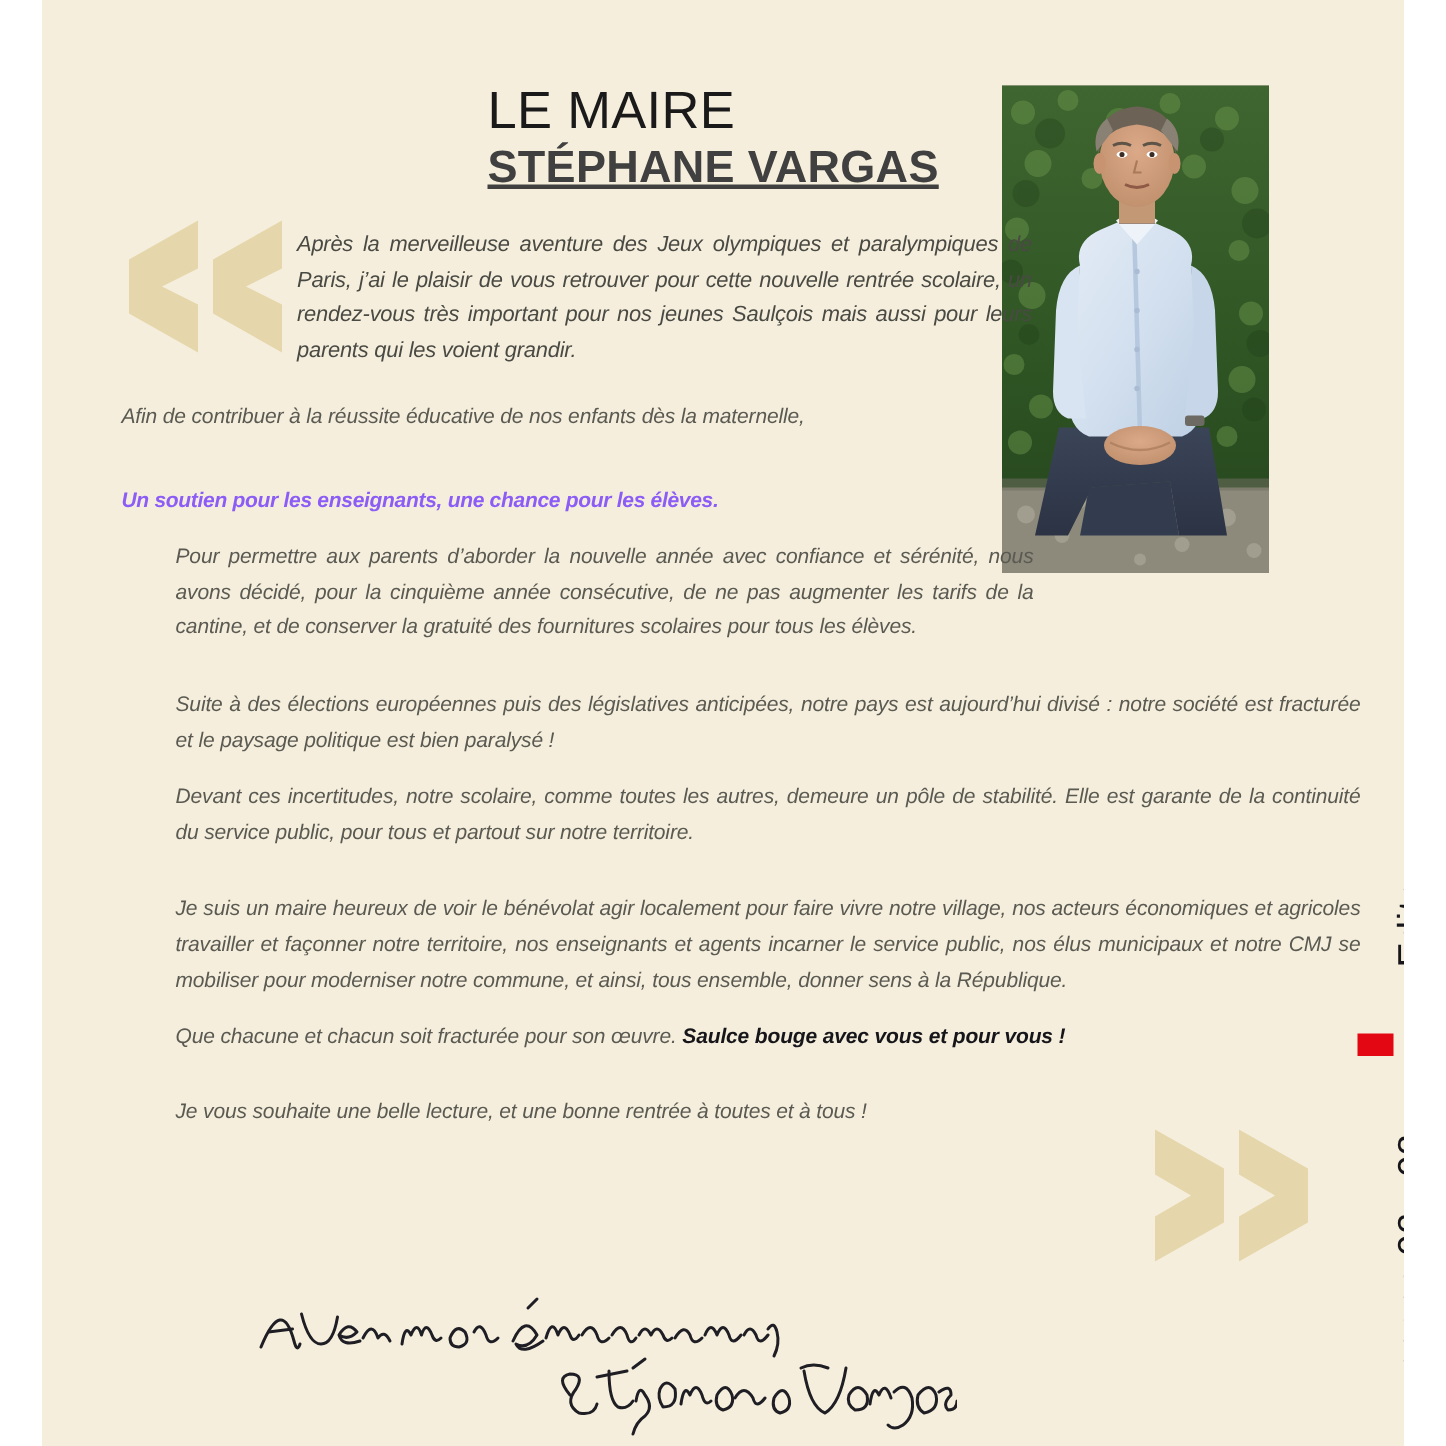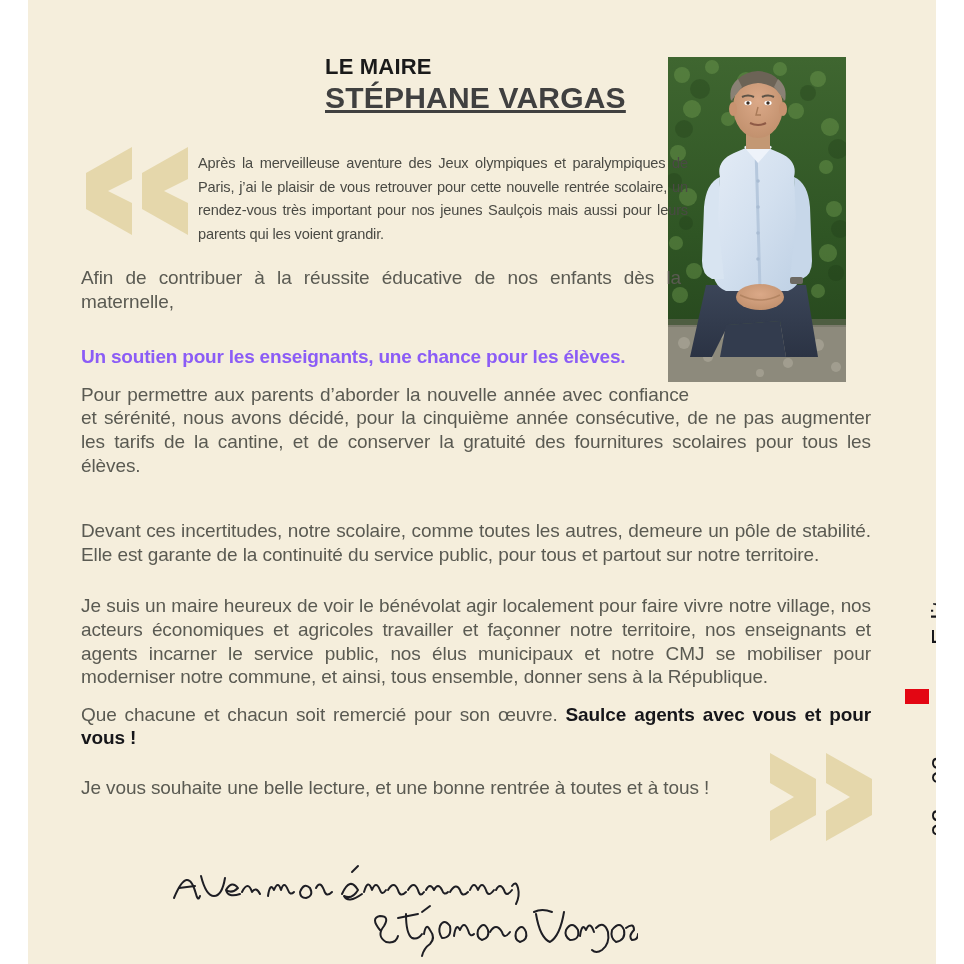--- a/index.html
+++ b/index.html
@@ -33,22 +33,22 @@
   }
 
   
   .heading-block {
     position: absolute;
     left: 297px;
     top: 55px;
     width: 380px;
   }
   .heading-line1 {
-    font-size: 22px;
-    font-weight: bold;
+    font-size: 35px;
+    font-weight: normal;
     letter-spacing: 0.2px;
     color: #1a1a1a;
     line-height: 1.08;
   }
   .heading-line2 {
     font-size: 30px;
     font-weight: bold;
     letter-spacing: 0.2px;
     color: #404040;
     line-height: 1.25;
@@ -83,43 +83,44 @@
     height: 88px;
   }
   .chev-open svg, .chev-close svg { display: block; }
 
   
   #body-text {
     position: absolute;
     left: 53px;
     top: 152px;
     width: 790px;
+    font-style: italic;
   }
 
   .quote-para {
     margin: 0 0 6px 0;
     padding-left: 117px;
     width: 490px;
     font-size: 14.6px;
     line-height: 23.5px;
     color: #4a4a44;
     text-align: justify;
     letter-spacing: -0.15px;
   }
 
   .para {
     margin: 0;
-    font-size: 19px;
+    font-size: 14px;
     line-height: 23.6px;
     color: #5a5a52;
     text-align: justify;
     letter-spacing: -0.1px;
   }
   .para.narrow  { width: 600px; }
-  .para.wide    { width: 790px; }
+  .para.wide    { width: 790px; margin-left: 36px; }
   .para.medium  { width: 648px; }
 
   .para b, .para strong {
     color: #16161a;
     font-weight: bold;
   }
   .para.bold-line {
     color: #8b5cf6;
     font-weight: bold;
     letter-spacing: -0.2px;
@@ -322,27 +323,28 @@
 
       <div class="sp-a"></div>
       <p class="para narrow">Afin de contribuer à la réussite éducative de nos enfants dès la maternelle,</p>
       <div class="sp-b"></div>
       <div class="sp-b"></div>
       <p class="para narrow bold-line">Un soutien pour les enseignants, une chance pour les élèves.</p>
       <div class="sp-a"></div>
       <p class="para wide">Pour permettre aux parents d’aborder la nouvelle année avec confiance et sérénité, nous avons décidé, pour la cinquième année consécutive, de ne pas augmenter les tarifs de la cantine, et de conserver la gratuité des fournitures scolaires pour tous les élèves.</p>
       <div class="sp-a"></div>
       <div class="sp-a"></div>
+      <p class="para wide">Suite à des élections européennes puis des législatives anticipées, notre pays est aujourd’hui divisé : notre société est fracturée et le paysage politique est bien paralysé !</p>
       <div class="sp-a"></div>
       <p class="para wide">Devant ces incertitudes, notre scolaire, comme toutes les autres, demeure un pôle de stabilité. Elle est garante de la continuité du service public, pour tous et partout sur notre territoire.</p>
       <div class="sp-a"></div>
       <div class="sp-a"></div>
       <p class="para wide">Je suis un maire heureux de voir le bénévolat agir localement pour faire vivre notre village, nos acteurs économiques et agricoles travailler et façonner notre territoire, nos enseignants et agents incarner le service public, nos élus municipaux et notre CMJ se mobiliser pour moderniser notre commune, et ainsi, tous ensemble, donner sens à la République.</p>
       <div class="sp-a"></div>
-      <p class="para wide"><span>Que chacune et chacun soit remercié pour son œuvre. </span><b>Saulce agents avec vous et pour vous !</b></p>
+      <p class="para wide"><span>Que chacune et chacun soit fracturée pour son œuvre. </span><b>Saulce bouge avec vous et pour vous !</b></p>
       <div class="sp-c"></div>
       <div class="sp-a"></div>
       <p class="para wide">Je vous souhaite une belle lecture, et une bonne rentrée à toutes et à tous !</p>
     </div>
 
     <div class="chev-close">
       <svg width="104" height="88" viewBox="0 0 104 88">
         <path d="M2 0 L2 30 L26 44 L2 58 L2 88 L48 62 L48 26 Z" fill="#e5d7ab"></path>
         <path d="M58 0 L58 30 L82 44 L58 58 L58 88 L104 62 L104 26 Z" fill="#e5d7ab"></path>
       </svg>

